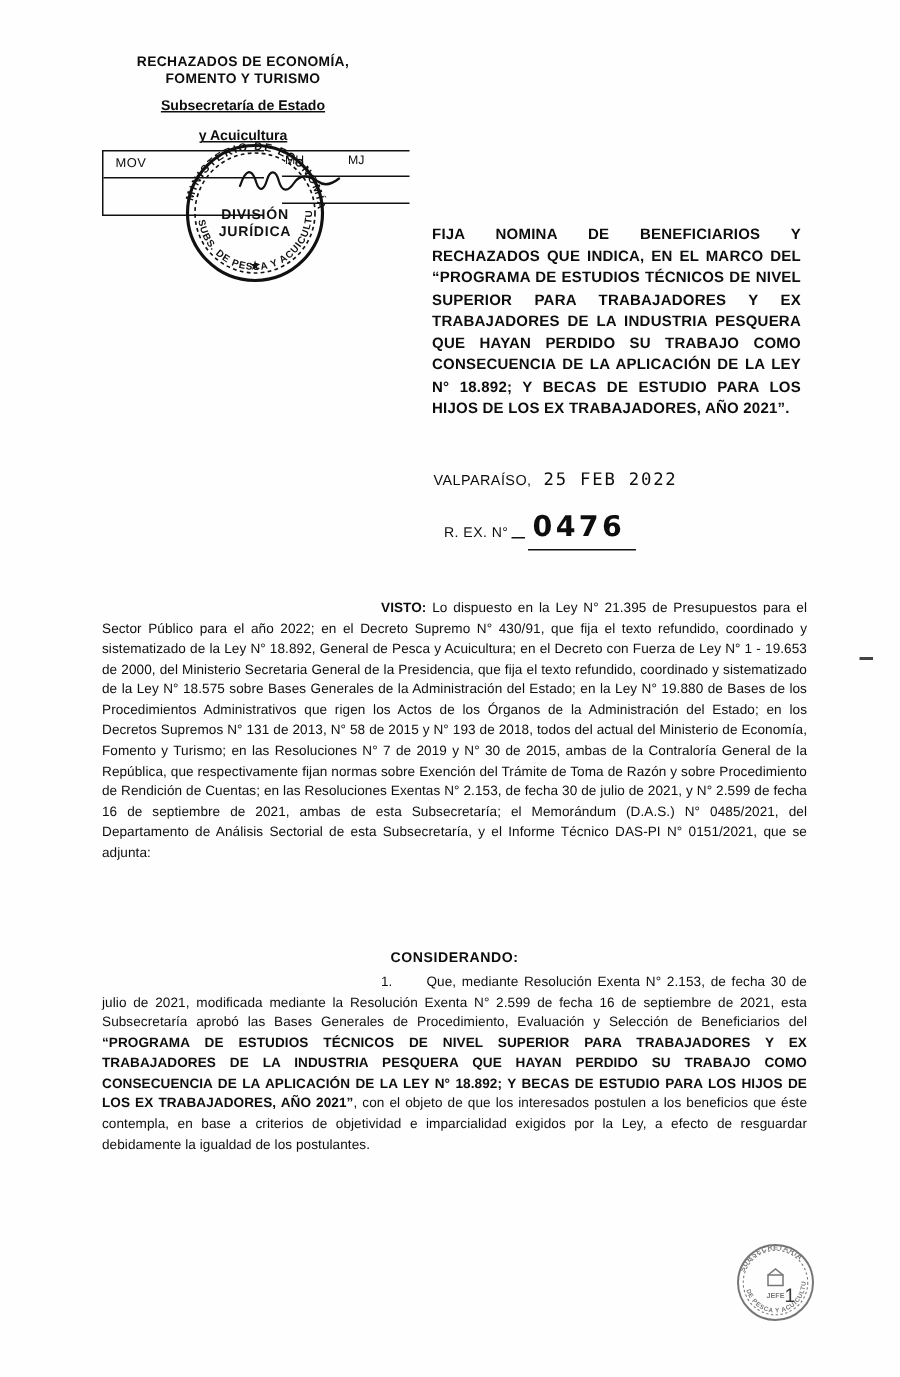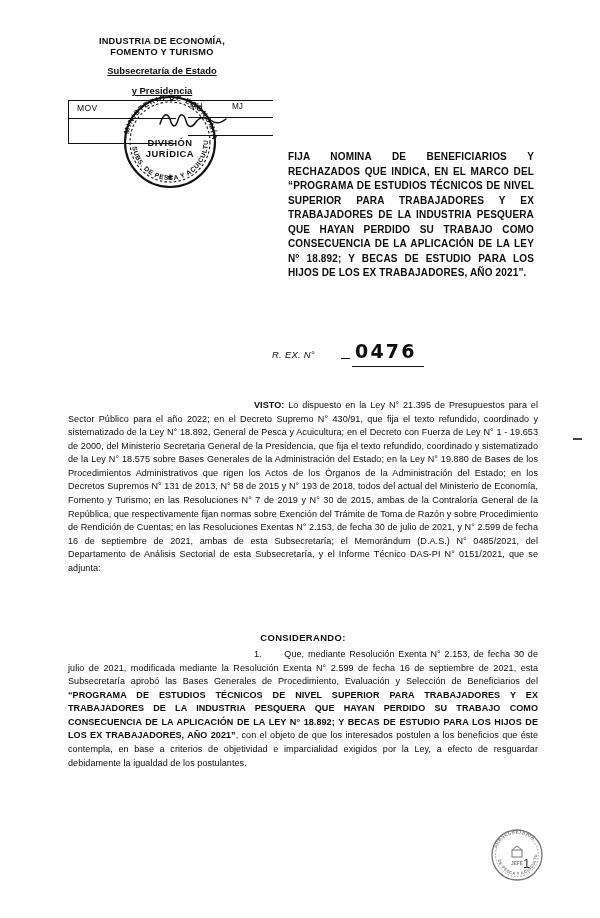--- a/index.html
+++ b/index.html
@@ -128,24 +128,23 @@
     font-family: "DejaVu Sans Mono", monospace;
     font-size: 11.5px;
     letter-spacing: 1.2px;
     margin-left: 8px;
     font-weight: 500;
   }
 
   
   .rex {
     position: absolute;
-    left: 272px; top: 349px;
+    left: 296px; top: 349px;
     font-size: 9.4px;
     letter-spacing: 0.3px;
-    font-style: italic;
   }
   .rex-dash {
     position: absolute;
     left: 341px; top: 358px;
     width: 9px;
     border-top: 1.1px solid #111;
   }
   .rex-num {
     position: absolute;
     left: 355px; top: 340px;
@@ -213,27 +212,27 @@
     font-size: 13px;
     color: #3a3a3a;
   }
 </style>
 </head>
 <body>
 
 <div class="page">
 
   <div class="ministry">
-    <div class="l1">INDUSTRIA DE ECONOMÍA,</div>
+    <div class="l1">RECHAZADOS DE ECONOMÍA,</div>
     <div class="l2">FOMENTO Y TURISMO</div>
     <div class="row3">
       <span class="l3">Subsecretaría de Estado</span>
     </div>
     <div class="row4">
-      <span class="l4">y Presidencia</span>
+      <span class="l4">y Acuicultura</span>
     </div>
   </div>
 
   <div class="movbox">
     <div class="mov-label">MOV</div>
     <div class="divider"></div>
   </div>
   <div class="movbox-ext">
     <div class="top-line"></div>
     <div class="mid-line"></div>
@@ -263,20 +262,23 @@
   </div>
 
   <div class="scribble">
     <svg width="70" height="24" viewBox="0 0 70 24" xmlns="http://www.w3.org/2000/svg">
       <path d="M2,16 C6,4 10,4 13,14 C15,20 18,19 20,12 C22,5 26,5 28,13 C30,20 34,20 38,14 C42,8 48,9 54,13 C58,16 63,15 68,11" fill="none" stroke="#111" stroke-width="1.5" stroke-linecap="round"></path>
     </svg>
   </div>
 
   <div class="title-block">FIJA NOMINA DE BENEFICIARIOS Y RECHAZADOS QUE INDICA, EN EL MARCO DEL “PROGRAMA DE ESTUDIOS TÉCNICOS DE NIVEL SUPERIOR PARA TRABAJADORES Y EX TRABAJADORES DE LA INDUSTRIA PESQUERA QUE HAYAN PERDIDO SU TRABAJO COMO CONSECUENCIA DE LA APLICACIÓN DE LA LEY N° 18.892; Y BECAS DE ESTUDIO PARA LOS HIJOS DE LOS EX TRABAJADORES, AÑO 2021”.</div>
 
+  <div class="valpo">
+    <span class="city">VALPARAÍSO,</span><span class="date">25 FEB 2022</span>
+  </div>
 
   <div class="rex">R. EX. N°</div>
   <div class="rex-dash"></div>
   <div class="rex-num">0476</div>
   <div class="rex-underline"></div>
 
   <div class="body-para" id="visto-para">
     <span class="lead-indent"></span><b>VISTO:</b><span> Lo dispuesto en la Ley N° 21.395 de Presupuestos para el Sector Público para el año 2022; en el Decreto Supremo N° 430/91, que fija el texto refundido, coordinado y sistematizado de la Ley N° 18.892, General de Pesca y Acuicultura; en el Decreto con Fuerza de Ley N° 1 - 19.653 de 2000, del Ministerio Secretaria General de la Presidencia, que fija el texto refundido, coordinado y sistematizado de la Ley N° 18.575 sobre Bases Generales de la Administración del Estado; en la Ley N° 19.880 de Bases de los Procedimientos Administrativos que rigen los Actos de los Órganos de la Administración del Estado; en los Decretos Supremos N° 131 de 2013, N° 58 de 2015 y N° 193 de 2018, todos del actual del Ministerio de Economía, Fomento y Turismo; en las Resoluciones N° 7 de 2019 y N° 30 de 2015, ambas de la Contraloría General de la República, que respectivamente fijan normas sobre Exención del Trámite de Toma de Razón y sobre Procedimiento de Rendición de Cuentas; en las Resoluciones Exentas N° 2.153, de fecha 30 de julio de 2021, y N° 2.599 de fecha 16 de septiembre de 2021, ambas de esta Subsecretaría; el Memorándum (D.A.S.) N° 0485/2021, del Departamento de Análisis Sectorial de esta Subsecretaría, y el Informe Técnico DAS-PI N° 0151/2021, que se adjunta:</span>
   </div>
 

